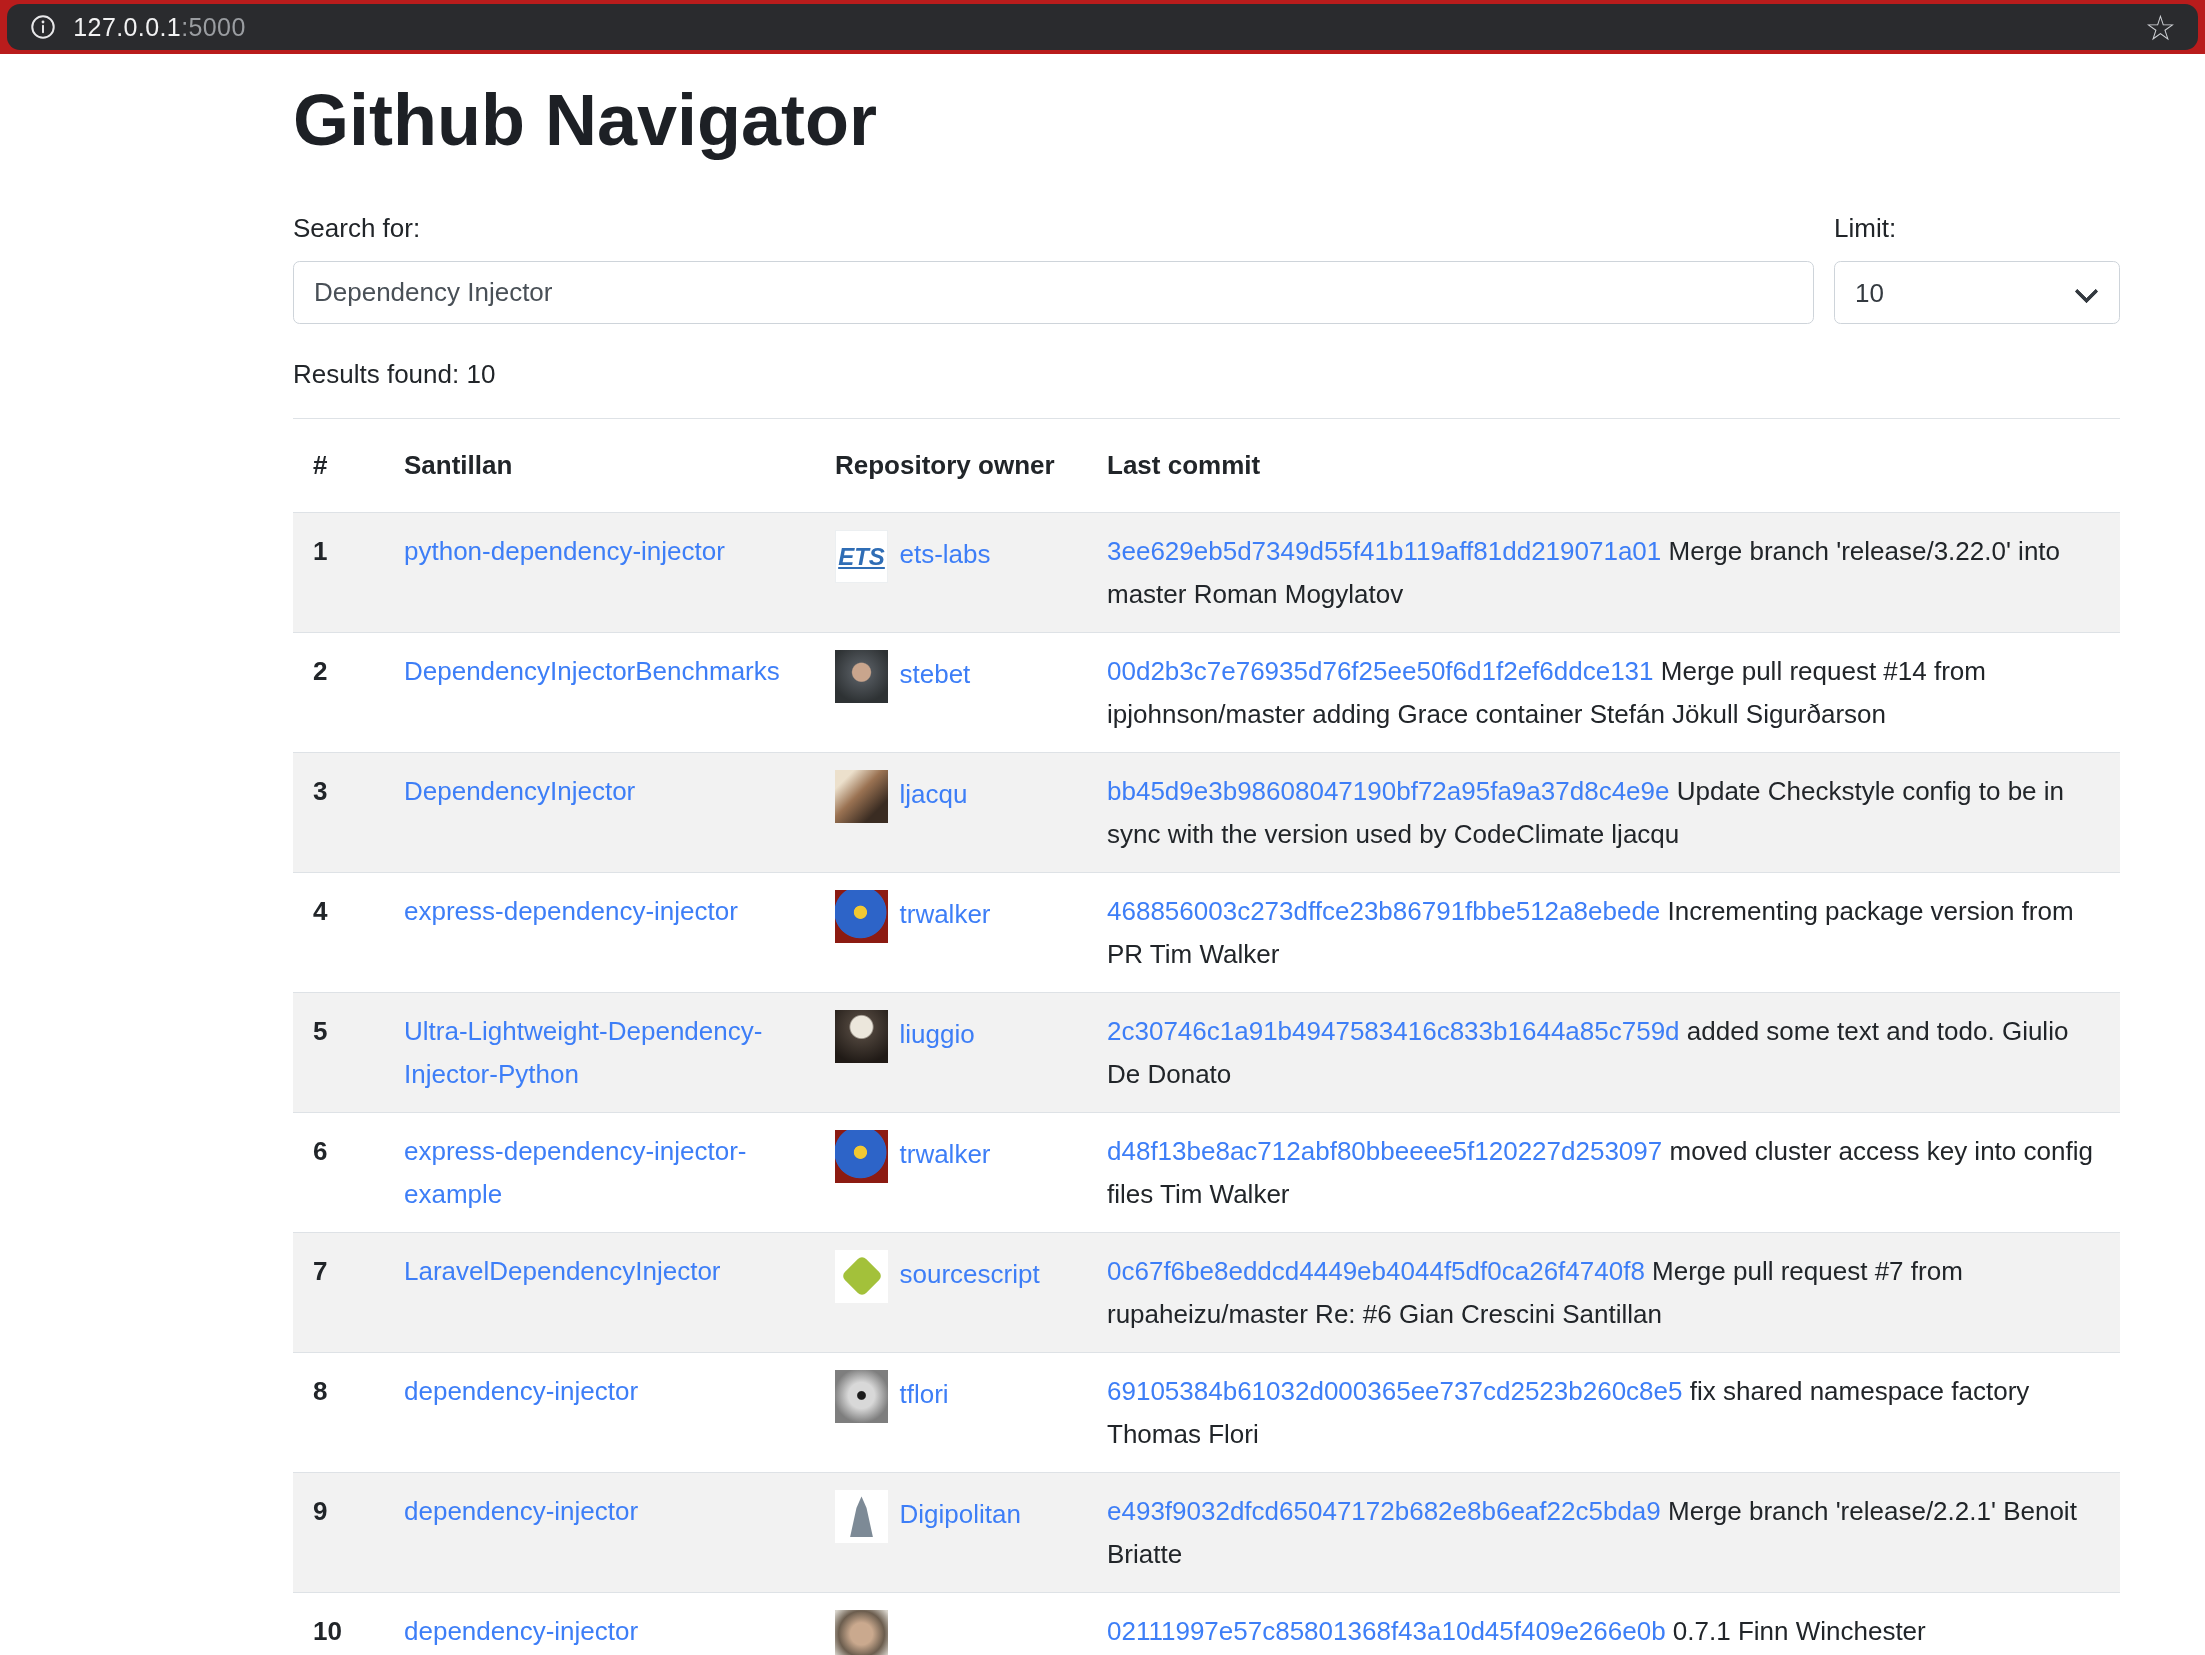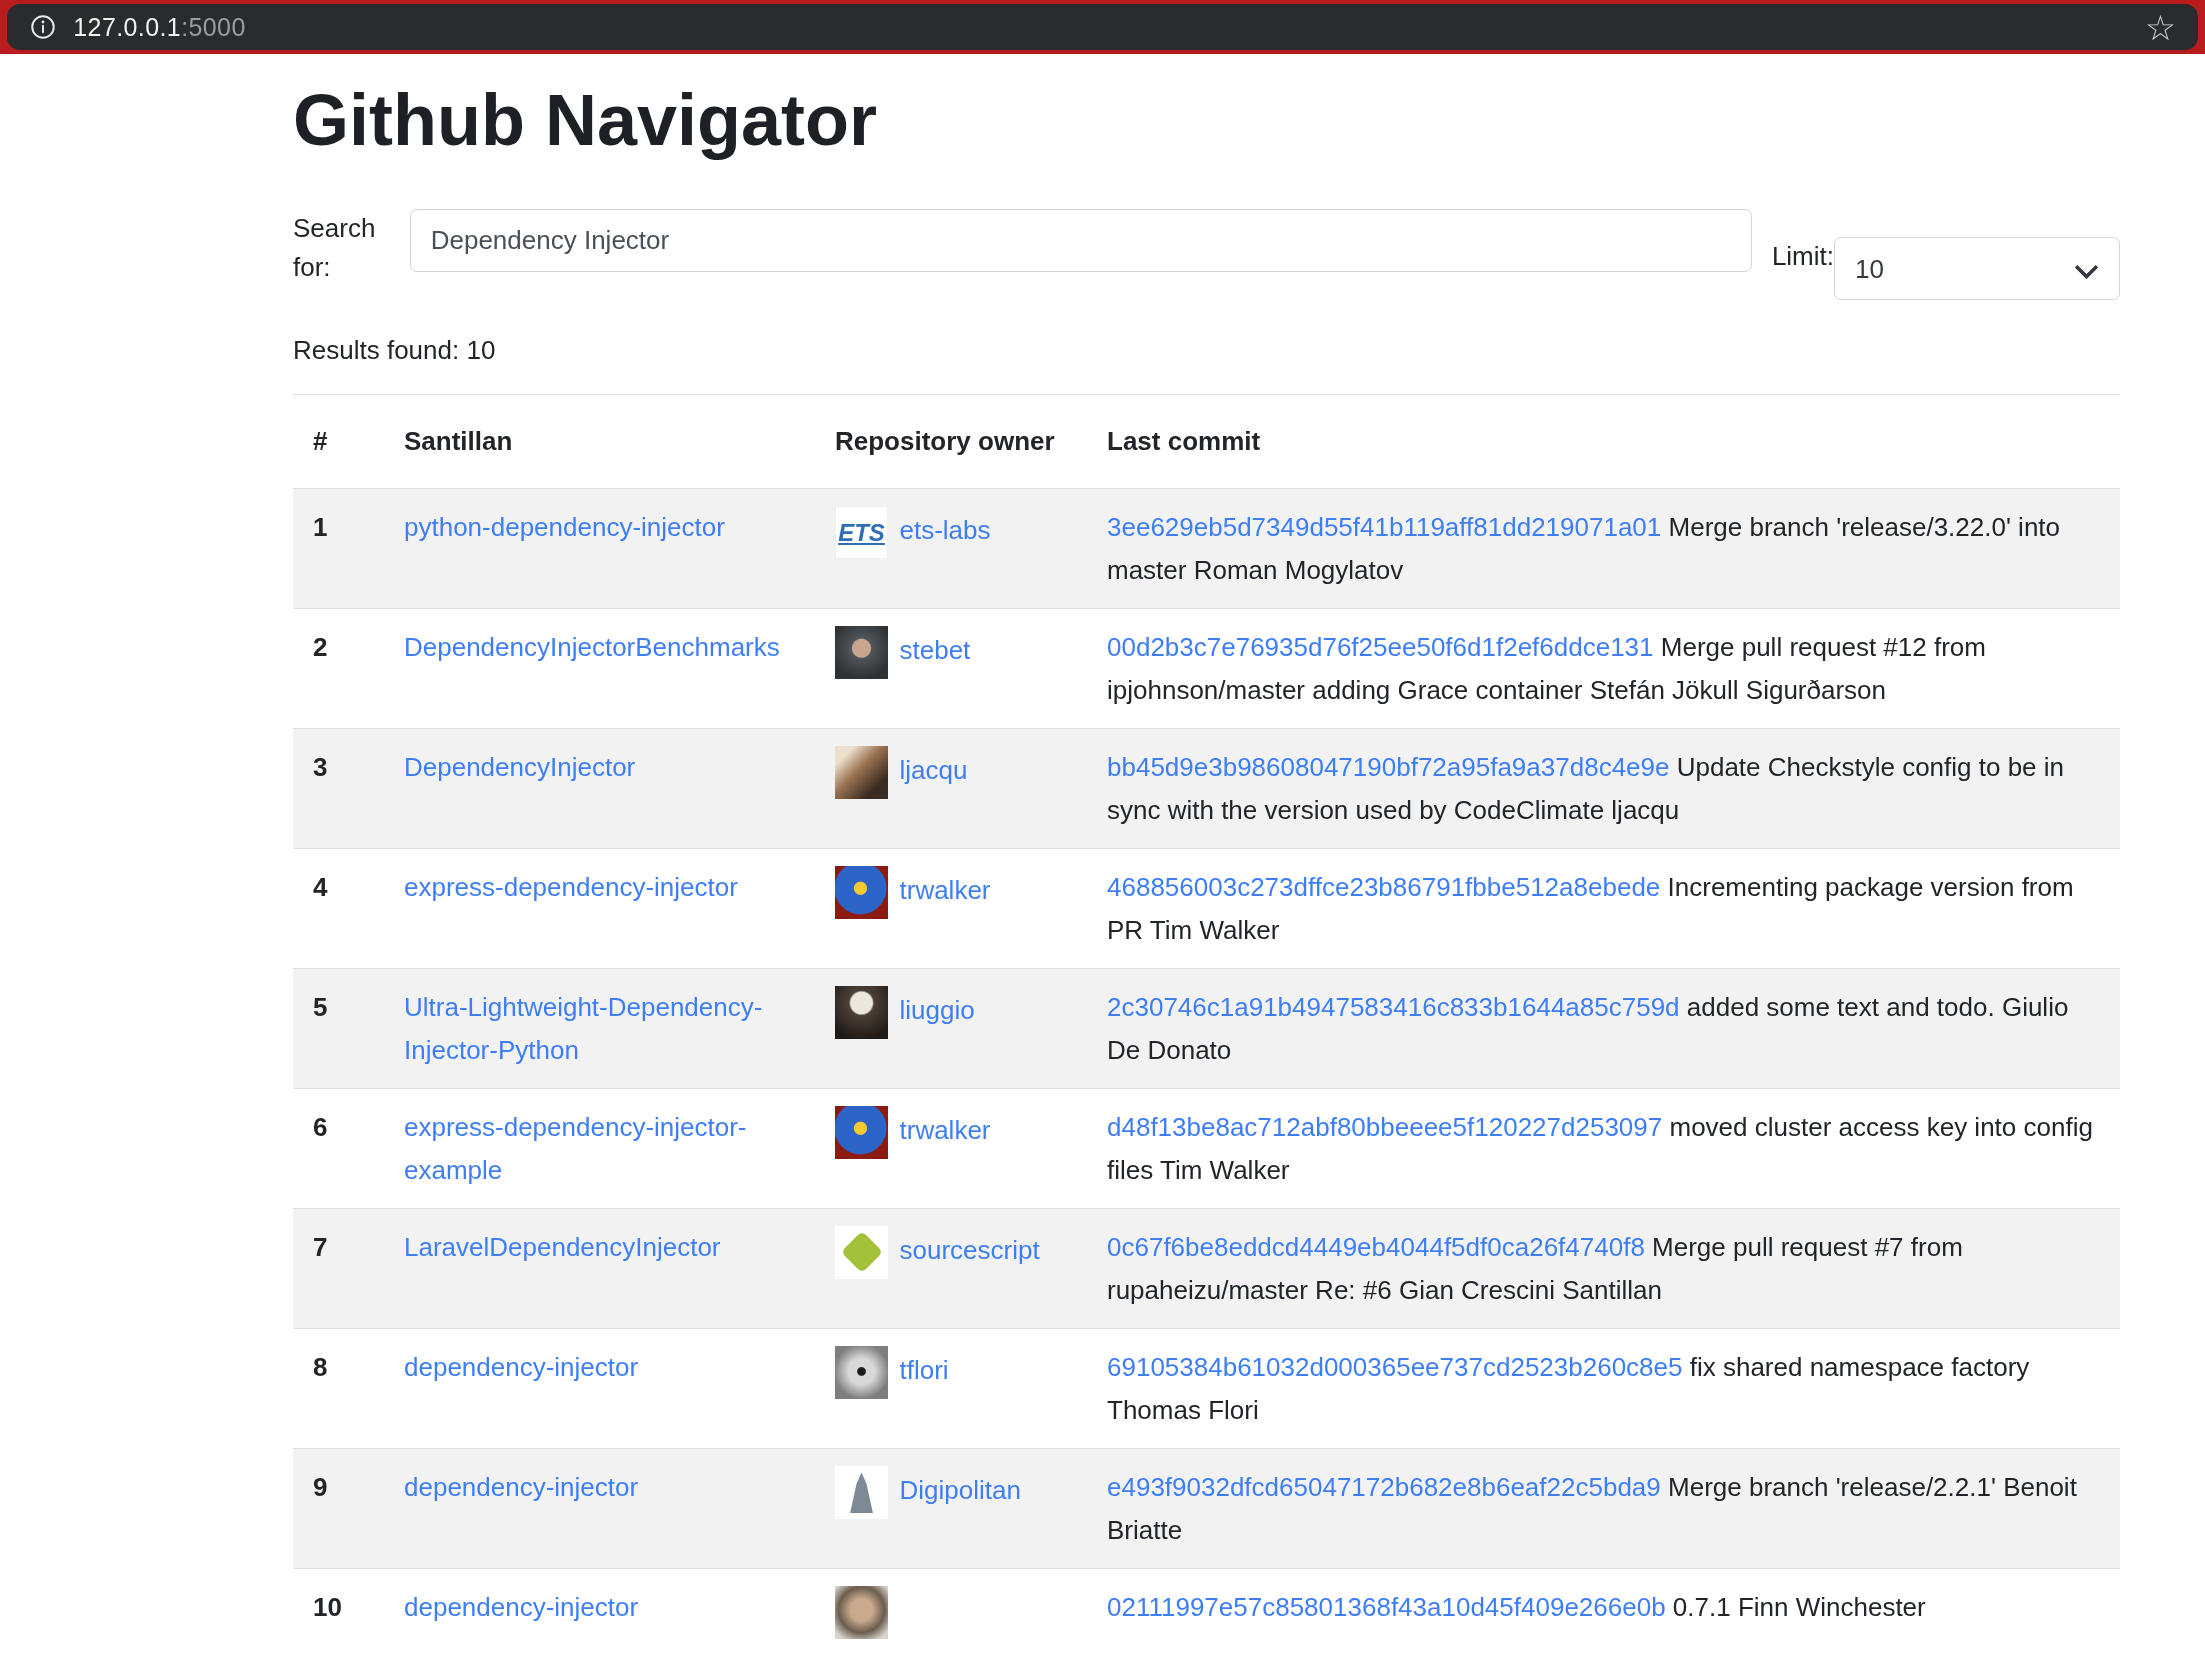--- a/index.html
+++ b/index.html
@@ -10,21 +10,21 @@
     padding:0 21.4px;box-sizing:border-box;}
   .info-icon{width:28px;height:28px;flex:0 0 auto;margin-right:16.5px;}
   .url{font-size:25px;letter-spacing:0.4px;}
   .url-host{color:#f2f2f3;}
   .url-port{color:#9a9da1;}
   .star-icon{margin-left:auto;font-size:35px;color:#cfd2d6;line-height:1;}
   
   .page{padding:23px 0 0 293px;width:1827px;box-sizing:content-box;}
   h1.page-title{margin:0 0 46px 0;font-size:72px;line-height:1.2;font-weight:600;color:#1d2025;}
   .search-form{display:flex;gap:20px;align-items:flex-end;width:1827px;}
-  .form-group{display:flex;flex-direction:row;}
+  .form-group{display:flex;flex-direction:column;}
   .form-group.grow{flex:1 1 auto;}
   .form-label{font-size:26px;line-height:39px;margin-bottom:13px;color:#212529;}
   .text-input{height:63px;box-sizing:border-box;border:1.6px solid #ced4da;border-radius:6.6px;
     font-size:26px;color:#495057;padding:16px 20px;width:100%;outline:none;
     font-family:"Liberation Sans",sans-serif;}
   .select-wrap{position:relative;width:286px;}
   .limit-select{appearance:none;-webkit-appearance:none;width:100%;height:63px;box-sizing:border-box;
     border:1.6px solid #ced4da;border-radius:6.6px;background:#fff;font-size:26px;color:#343a40;
     padding:0 49px 0 20px;font-family:"Liberation Sans",sans-serif;}
   .select-wrap::after{content:"";position:absolute;right:25px;top:21.4px;width:13px;height:13px;
@@ -128,21 +128,21 @@
   <tr>
     <td class="idx">2</td>
     <td>
       <a class="link">DependencyInjectorBenchmarks</a>
     </td>
     <td class="owner-cell">
       <span class="avatar av-stebet"></span><a class="link">stebet</a>
     </td>
     <td>
       <a class="link">00d2b3c7e76935d76f25ee50f6d1f2ef6ddce131</a>
-      <span>Merge pull request #12 from ipjohnson/master adding Grace container Stefán Jökull Sigurðarson</span>
+      <span>Merge pull request #14 from ipjohnson/master adding Grace container Stefán Jökull Sigurðarson</span>
     </td>
   </tr>
 
   <tr>
     <td class="idx">3</td>
     <td>
       <a class="link">DependencyInjector</a>
     </td>
     <td class="owner-cell">
       <span class="avatar av-ljacqu"></span><a class="link">ljacqu</a>

